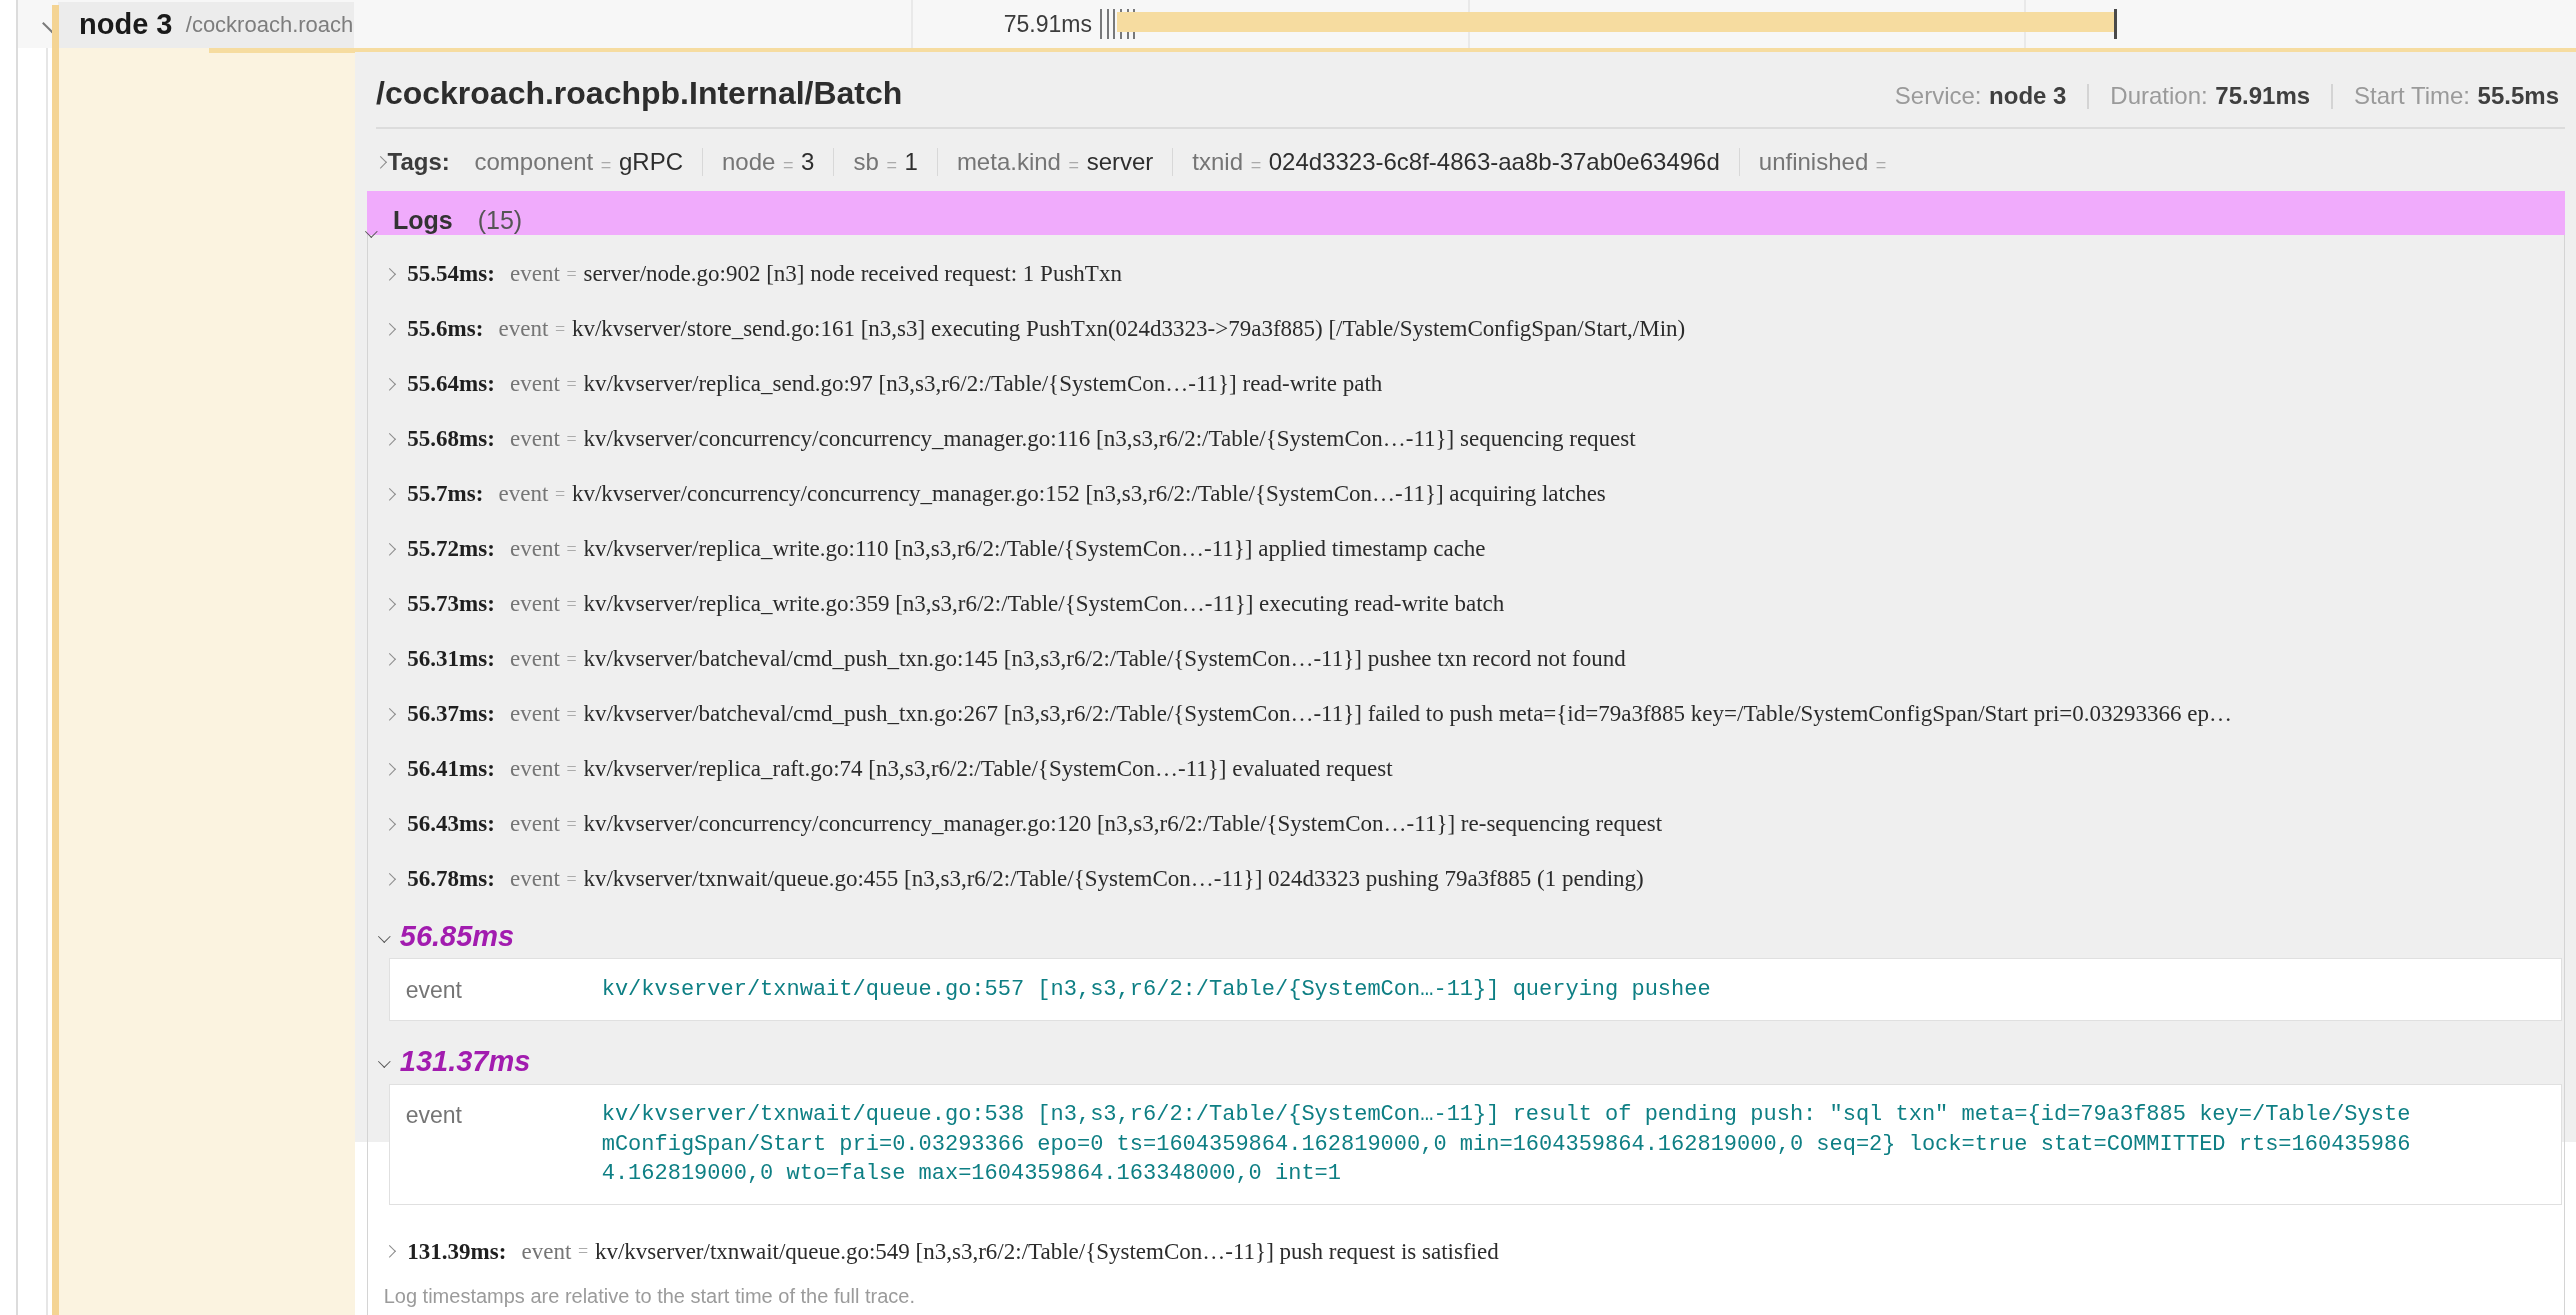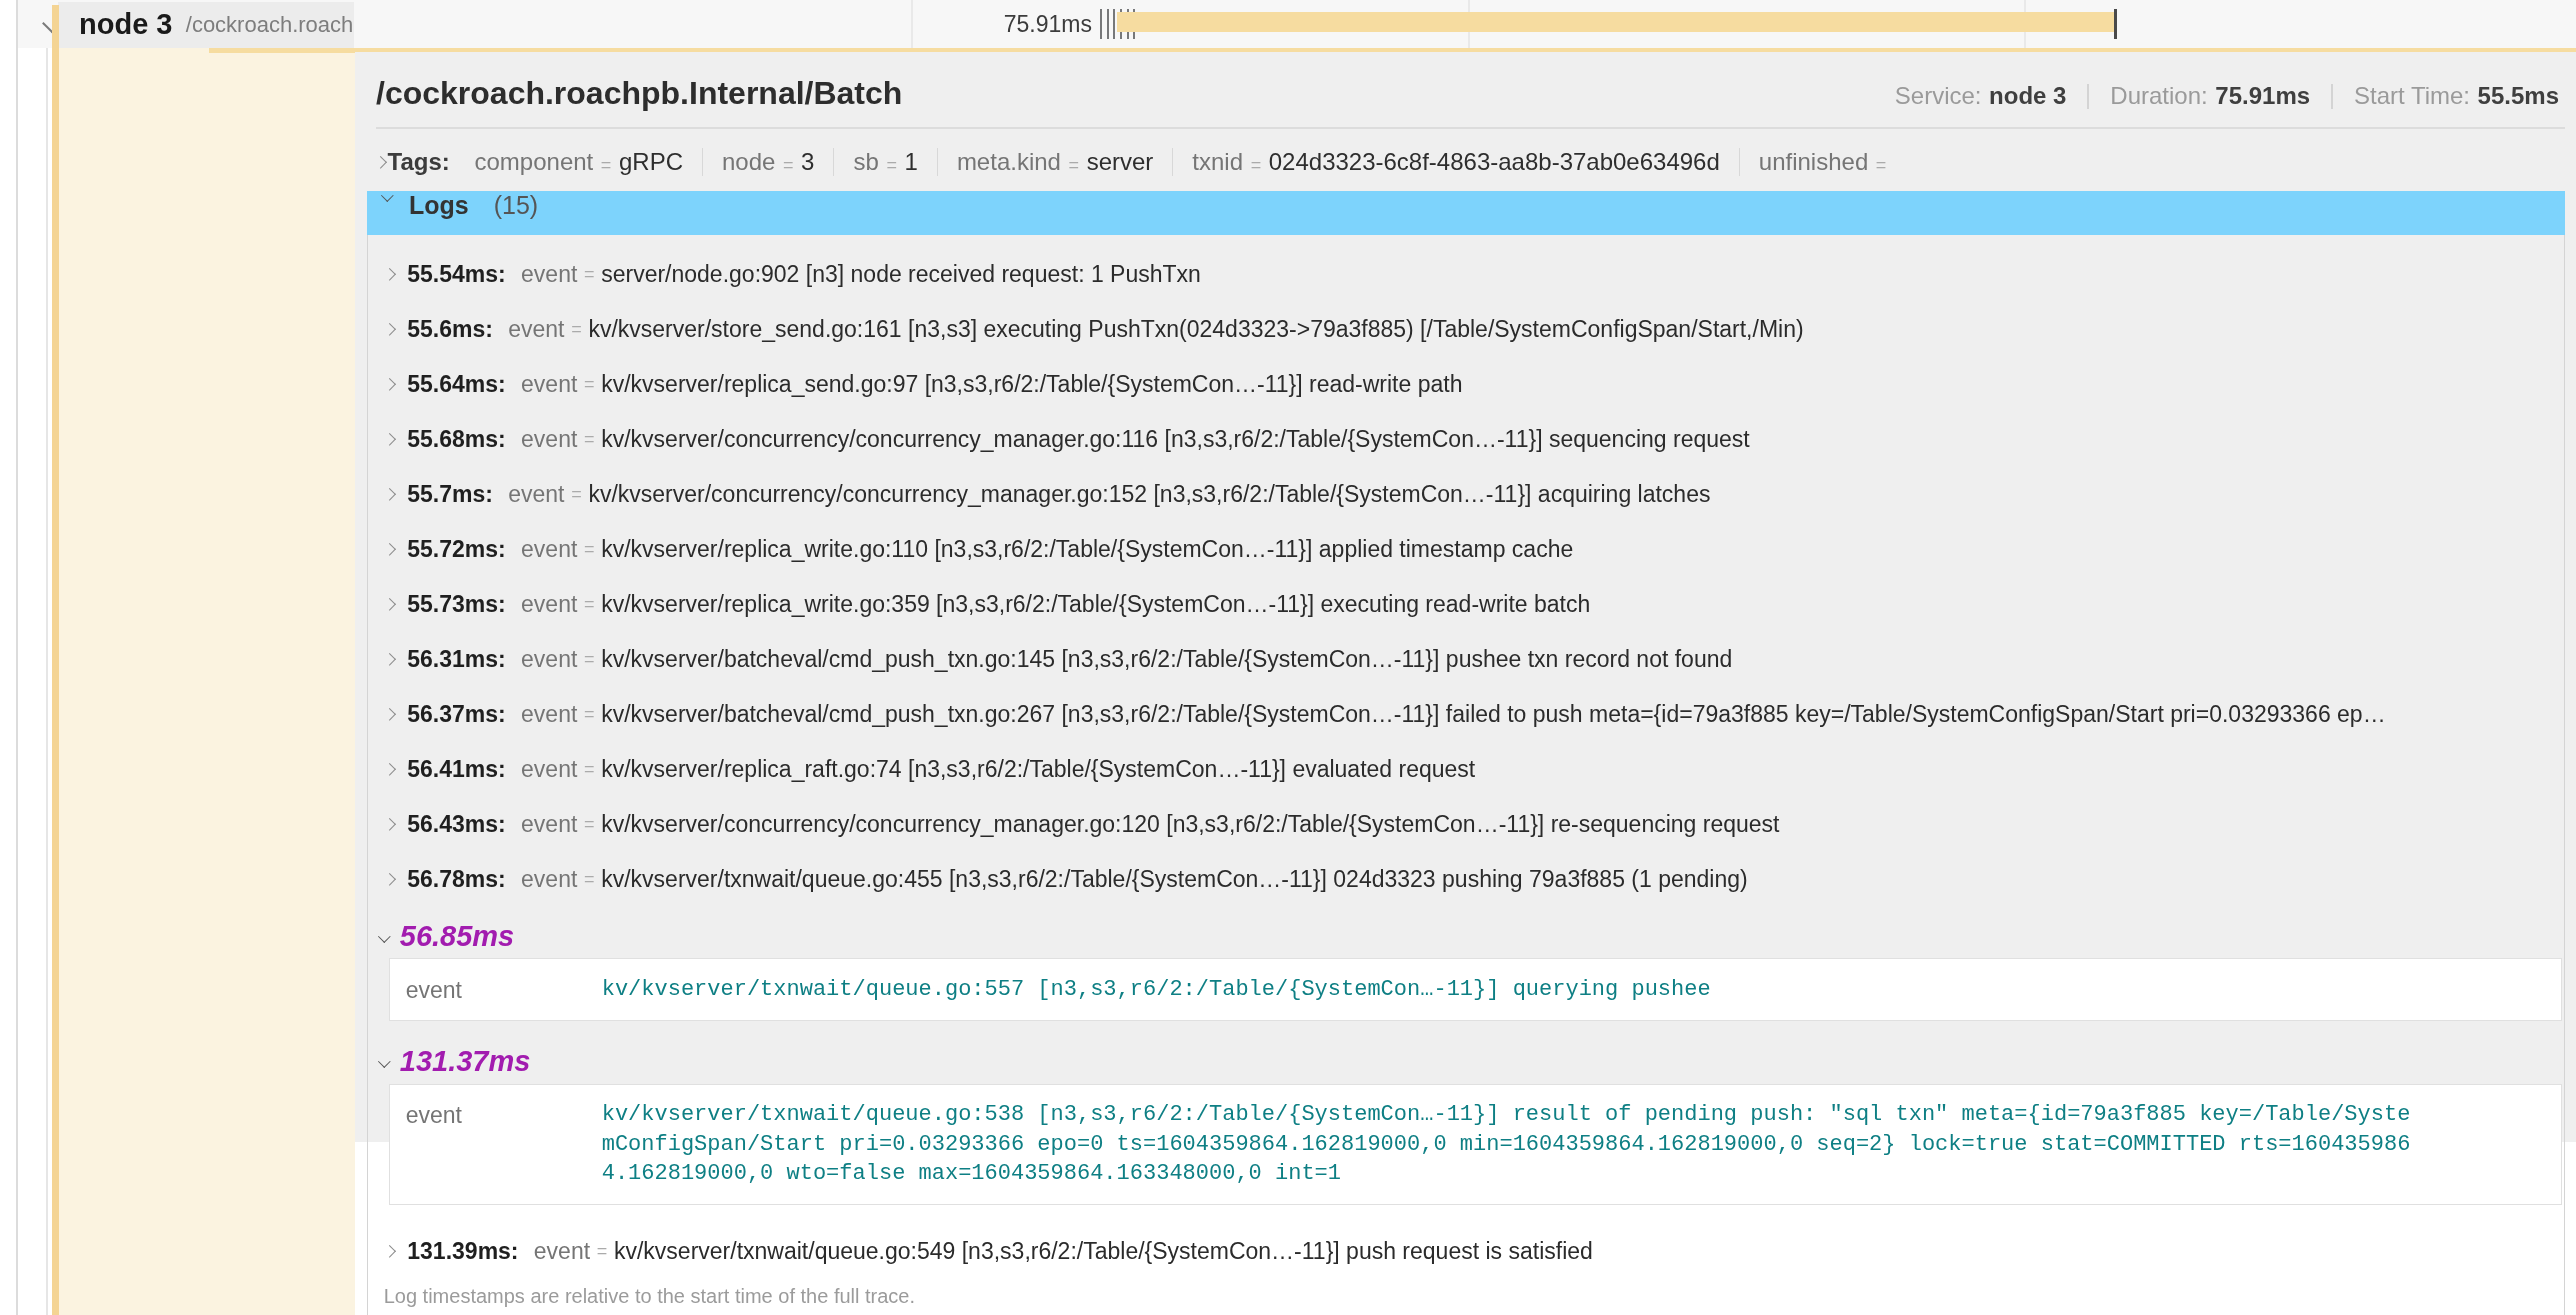--- a/index.html
+++ b/index.html
@@ -44,30 +44,30 @@
 
   .tags-row { display:flex; align-items:center; margin:17px 11.4px 0 21px; height:32px; }
   .tags-label { font-size:24px; font-weight:bold; color:#3c3c3c; margin-left:3px; }
   .tags-list { display:flex; align-items:center; margin-left:5.7px; }
   .tag { display:flex; align-items:flex-end; padding:0 19px; border-right:1.9px solid #d8d8d8; white-space:nowrap; }
   .tag:last-child { border-right:none; }
   .tkey { font-size:24px; color:#757575; }
   .teq  { font-size:18px; color:#aaa; margin:0 7.6px; }
   .tval { font-size:24px; color:#2e2e2e; }
 
-  .logs-bar { display:flex; align-items:flex-start; height:44px; background:#7dd3fc;
-              margin:13.3px 11.4px 0 12.4px; cursor:pointer;padding-left:16px; }
+  .logs-bar { display:flex; align-items:flex-end; height:44px; background:#f0abfc;
+              margin:13.3px 11.4px 0 12.4px; cursor:pointer; }
   .logs-title { font-size:25px; font-weight:bold; color:#333; margin-left:17px; }
   .logs-count { font-size:25px; color:#555; margin-left:25px; }
 
   .logs-container { margin:0 11.4px 0 12.4px; border:1px solid #d4d4d4; border-top:none; }
   .entries { padding-top:11.4px; overflow:hidden; }
 
   .log-row { display:flex; align-items:center; height:55px; padding-left:17px;
-             white-space:nowrap; overflow:hidden; cursor:pointer; }
+             white-space:nowrap; overflow:hidden; cursor:pointer;font-family:Liberation Serif, serif; }
   .log-time { font-size:23px; font-weight:bold; color:#1f1f1f; margin-left:13.3px; }
   .log-key { font-size:23px; color:#757575; margin-left:15.3px; }
   .log-eq  { font-size:18px; color:#ababab; margin:0 6.7px; }
   .log-val { font-size:23px; color:#2b2b2b; }
 
   .exp-header { display:flex; align-items:center; height:44px; padding-left:11.4px; margin-top:7.6px; cursor:pointer; }
   .exp-time { font-size:29px; font-weight:bold; color:#a21caf; margin-left:11.4px;font-style:italic; }
   .exp-box { display:flex; background:#fff; border:1px solid #e0e0e0; margin:0 1.9px 19px 21px;
              padding:15.3px 19px 15.3px 15.3px; }
   .exp-key { flex:0 0 196px; font-size:23px; color:#757575; padding-top:1.9px; }

